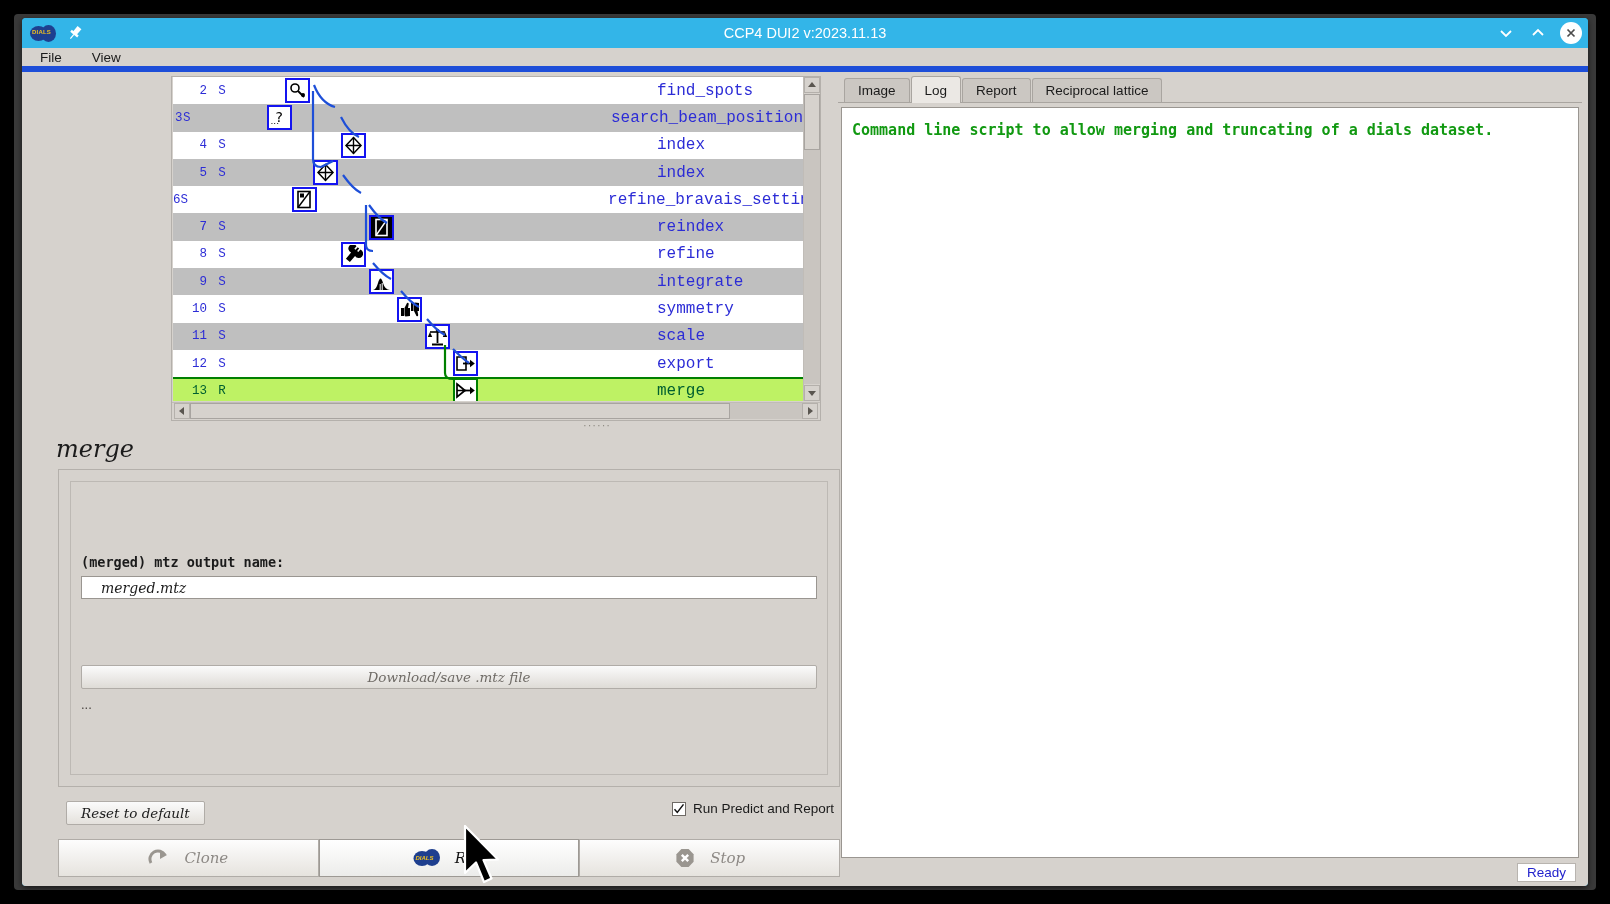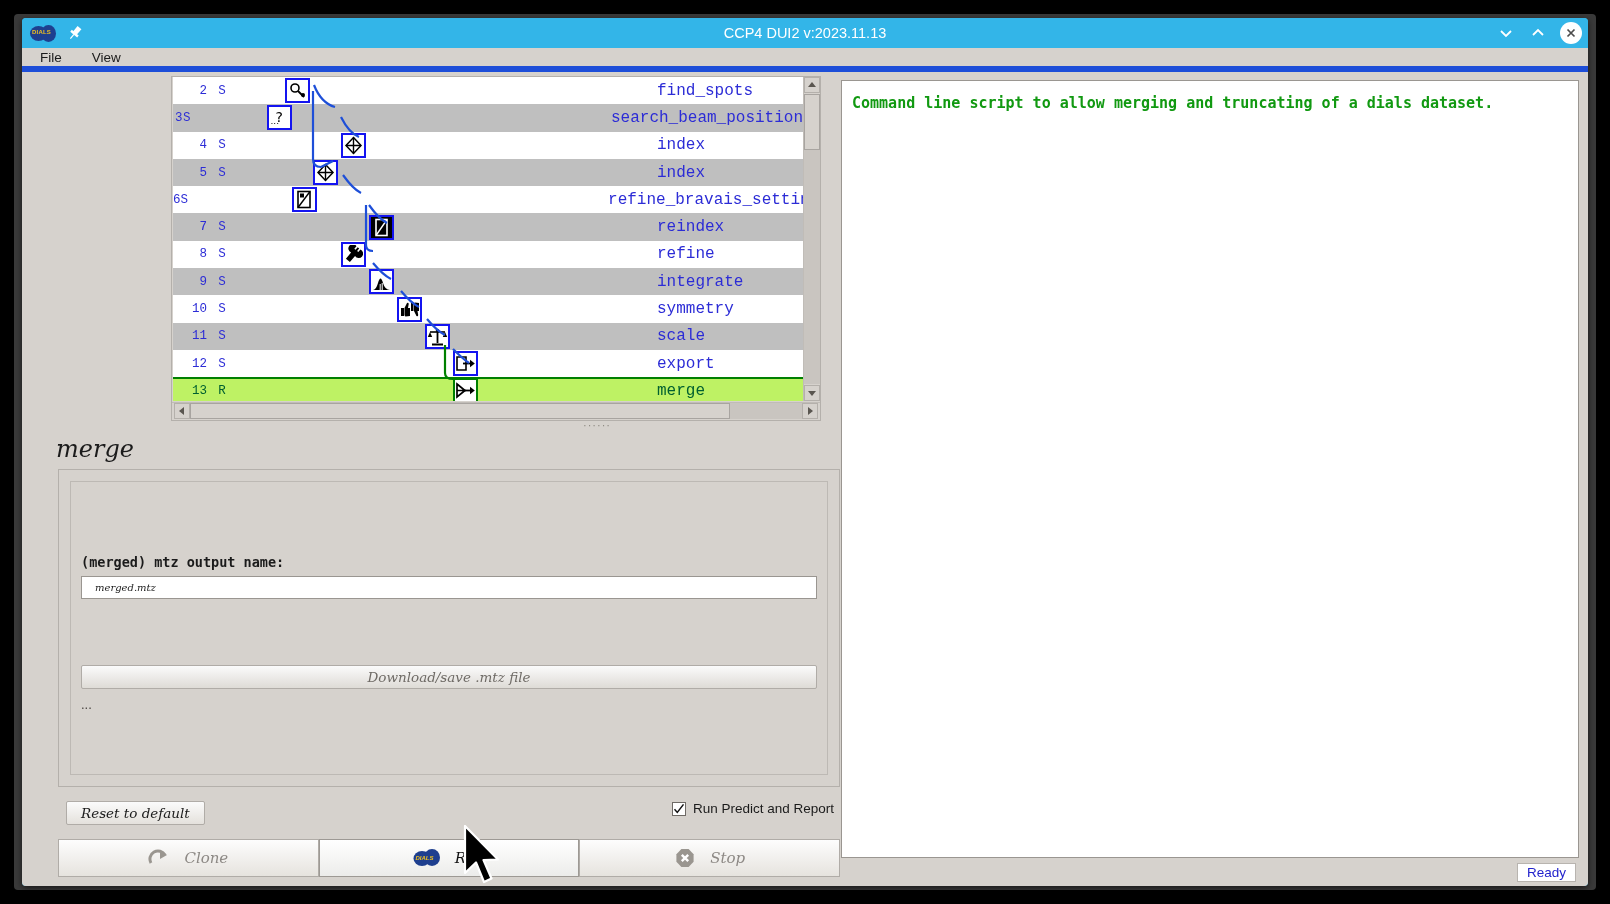--- a/index.html
+++ b/index.html
@@ -238,23 +238,23 @@
     font-size: 13.5px; color: #1b1b1b;
     margin-bottom: 6px;
   }
   .text-input {
     width: 100%;
     height: 23px;
     background: #ffffff;
     border: 1px solid #9a9691;
     font-family: "DejaVu Serif", serif;
     font-style: italic;
-    font-size: 10px;
+    font-size: 14px;
     color: #1b1b1b;
-    padding: 0 13px;
+    padding: 0 19px;
     outline: none;
   }
   .dl-button {
     margin-top: 66px;
     width: 100%;
     height: 24px;
     background: linear-gradient(#fbfbfb, #dedbd6);
     border: 1px solid #b0aca7;
     border-radius: 2px;
     color: #6f6b66;
@@ -693,20 +693,26 @@
               <path d="M7.4 2 H14.6 L19.6 7.2 V14.8 L14.6 20 H7.4 L2.4 14.8 V7.2 Z" fill="#9a9690"></path>
               <path d="M7.8 7.8 L14.2 14.2 M14.2 7.8 L7.8 14.2" stroke="#ffffff" stroke-width="2.4" fill="none"></path>
             </svg>
           </span>
           <span>Stop</span>
         </button>
       </div>
     </div>
 
     <div class="right-pane">
+      <div class="tabstrip" id="tabstrip">
+            <div class="tab">Image</div>
+            <div class="tab active">Log</div>
+            <div class="tab">Report</div>
+            <div class="tab">Reciprocal lattice</div>
+          </div>
       <div class="logpanel">
         <div class="logline">Command line script to allow merging and truncating of a dials dataset.</div>
       </div>
       <div class="statusbar">
         <div class="status-field">Ready</div>
       </div>
     </div>
 
   </div>
  </div>

